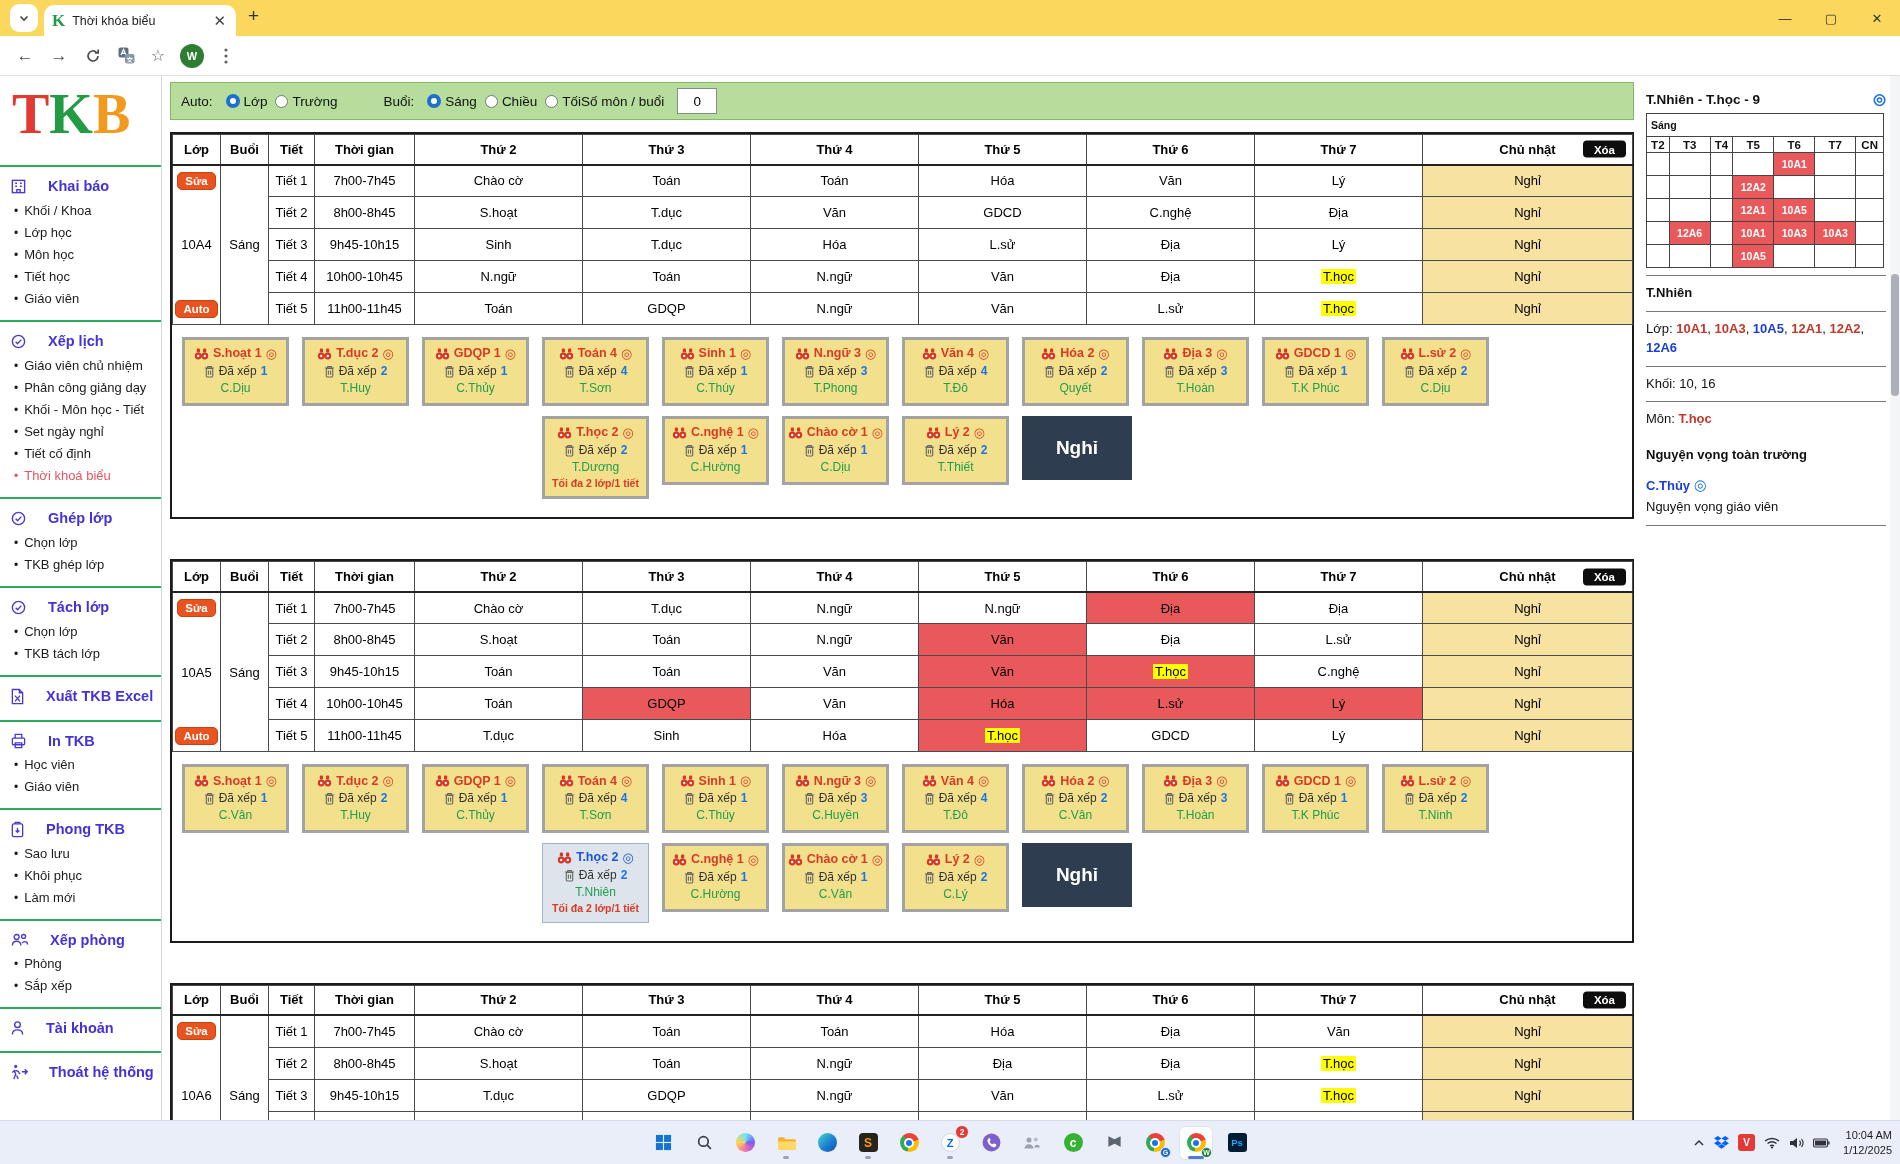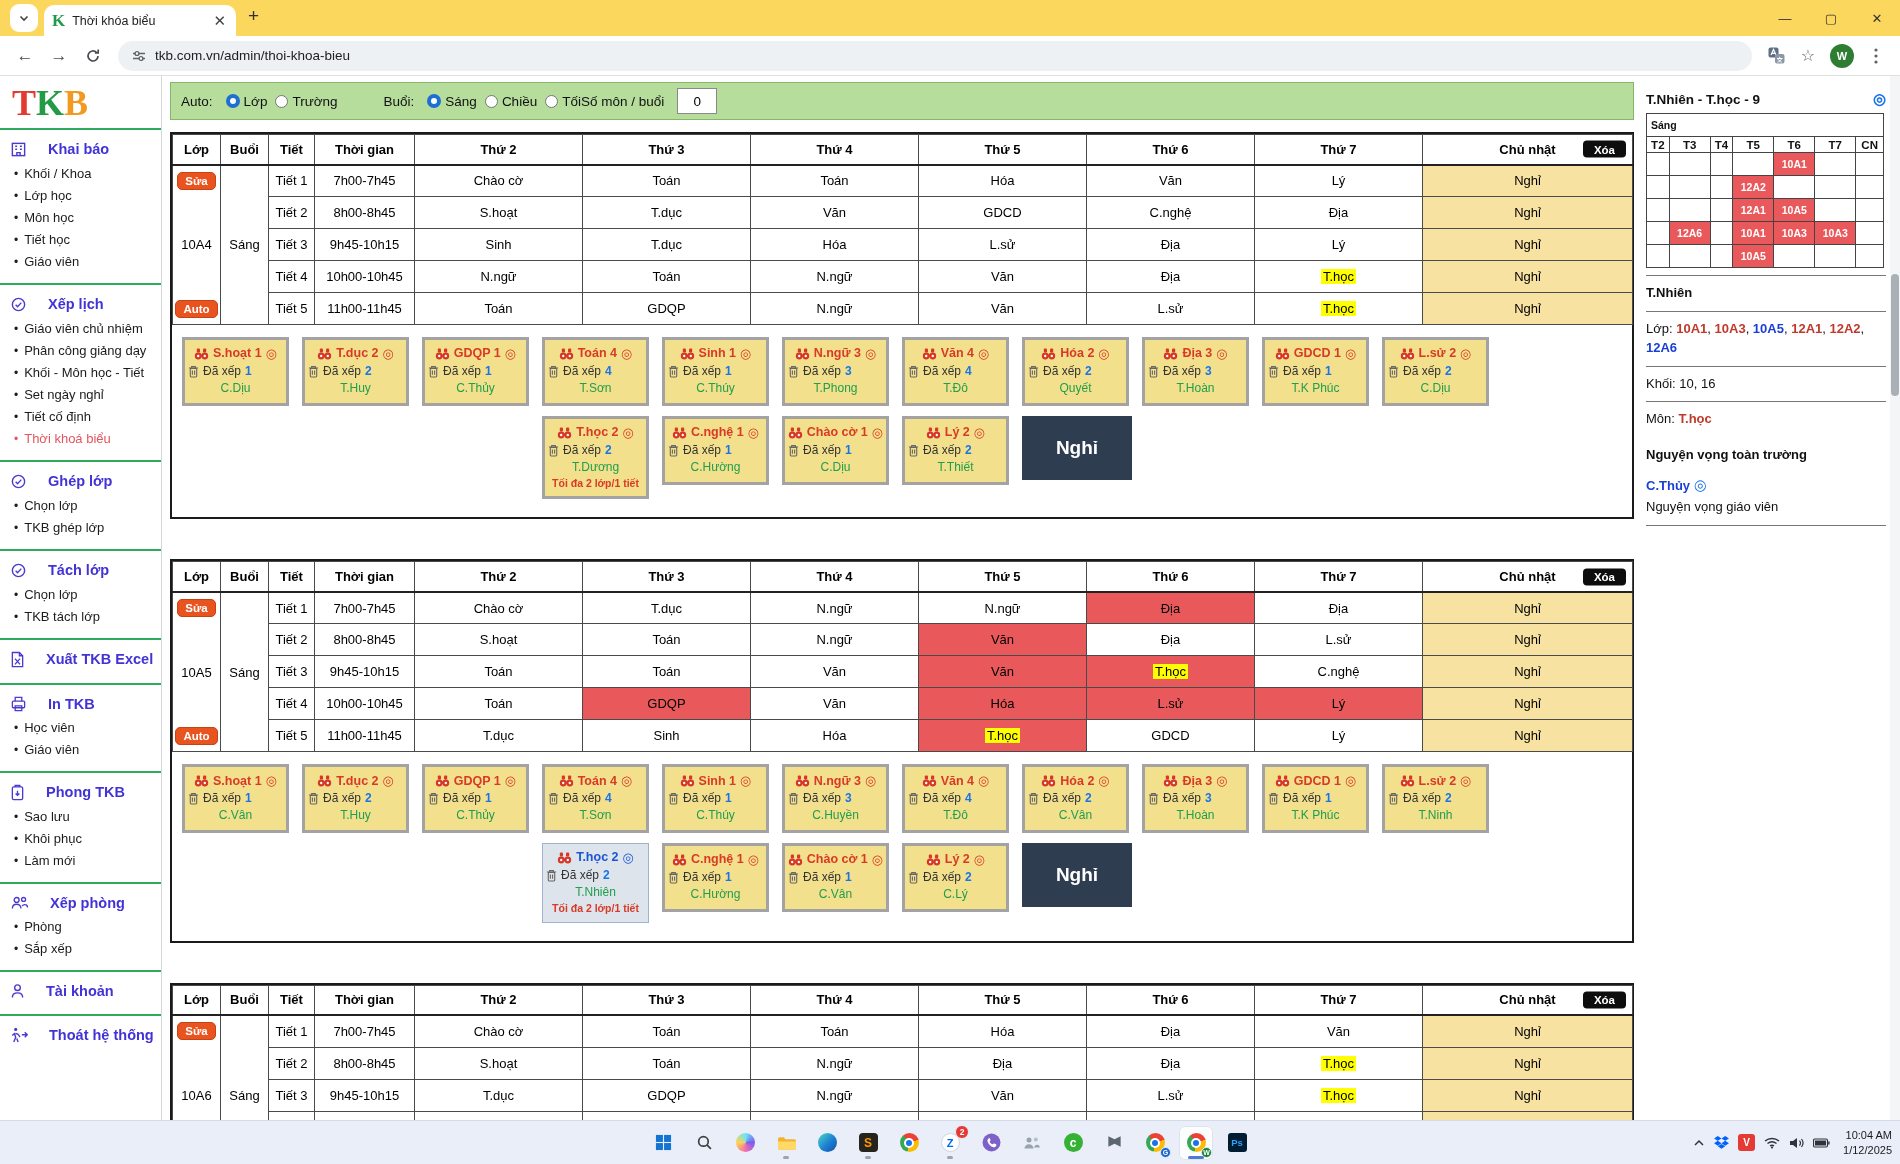--- a/index.html
+++ b/index.html
@@ -16,21 +16,21 @@
 .winctl span{width:46px;display:flex;align-items:center;justify-content:center;color:#333;font-size:13px}
 .addrbar{height:40px;background:#fff;display:flex;align-items:center;padding:0 10px;gap:4px;border-bottom:1px solid #e0e0e0}
 .navic{width:30px;height:30px;display:flex;align-items:center;justify-content:center;color:#494c50;font-size:17px}
 .urlpill{flex:1;height:30px;background:#eef1f4;border-radius:16px;display:flex;align-items:center;padding:0 14px;gap:9px;margin:0 6px}
 .url{font-size:13.5px;color:#202124}
 .addric{width:28px;height:28px;display:flex;align-items:center;justify-content:center;color:#5f6368;font-size:16px}
 .avatar{width:24px;height:24px;border-radius:50%;background:#2e7d32;color:#fff;font-size:11px;font-weight:bold;display:flex;align-items:center;justify-content:center;margin:0 4px}
 
 .app{height:1044px;display:flex;position:relative;background:#fff}
 .sidebar{width:162px;flex:none;border-right:1px solid #d6d6d6;padding-top:2px}
-.logo{font-family:"Liberation Serif",serif;font-weight:bold;font-size:36px;line-height:1.1;padding:6px 0 4px 12px}
+.logo{font-family:"Liberation Serif",serif;font-weight:bold;font-size:56px;line-height:1.1;padding:6px 0 19px 12px}
 .logo .lt{color:#e23a30}.logo .lk{color:#239b44}.logo .lb{color:#f29a1f}
 .sec{border-top:2px solid #2fa95c;padding:9px 0 10px}
 .sec-h{display:flex;align-items:center;gap:21px;padding:2px 0 5px 10px;color:#4333d6;font-weight:bold;font-size:14.5px}
 .icw{display:inline-flex;align-items:center}
 .s-item{font-size:13px;color:#1b1b1b;padding:3.5px 0 3.5px 14px;display:flex;gap:6px;align-items:baseline}
 .s-item.act{color:#e4555e}
 .blt{font-size:12px}
 .content{margin-left:8px;width:1464px;flex:none}
 
 .toolbar{width:1464px;height:38px;background:#b7dd9c;border:1px solid #84b768;display:flex;align-items:center;font-size:13.5px;color:#111;padding:0 10px;margin:6px 0 12px 0}
@@ -53,21 +53,21 @@
 .lopin{display:flex;flex-direction:column;align-items:center;justify-content:space-between;height:152px;padding:3px 0}
 .obtn{background:#e8531f;color:#fff;font-weight:bold;font-size:11.5px;border:1px solid #c64312;border-radius:5px;padding:2px 7px;cursor:pointer;font-family:"Liberation Sans",sans-serif}
 .clsname{font-size:13px}
 th.cn-th{position:relative}
 .xoa{position:absolute;right:6px;top:50%;transform:translateY(-50%);background:#0d0d0d;color:#fff;font-weight:bold;font-size:11.5px;border:none;border-radius:4px;padding:2.5px 11px;cursor:pointer;font-family:"Liberation Sans",sans-serif}
 
 .chips{display:grid;grid-template-columns:repeat(11,107px);gap:10px 13px;padding:12px 8px 18px 10px;align-items:start}
 .chip{background:#f3e08c;border:3px solid #a3a3a3;padding:5px 3px 6px;text-align:center;font-size:12px;line-height:1.4}
 .chip .c1{color:#d93a26;font-weight:bold;font-size:12.5px;display:flex;justify-content:center;align-items:center;gap:4px;white-space:nowrap}
 .ceye{color:#d93a26;font-weight:normal;font-size:13px}
-.chip .c2{color:#333;display:flex;justify-content:flex-start;align-items:center;gap:4px}
+.chip .c2{color:#333;display:flex;justify-content:center;align-items:center;gap:4px}
 .cnt{color:#1a73e8}
 .c3{color:#1f9e4d}
 .c4{color:#d93a26;font-size:10.5px;font-weight:bold;white-space:nowrap}
 .chip.sel{background:#dde4eb;border:1px solid #9fb3cc}
 .chip.sel .c1,.chip.sel .ceye{color:#1a56d6}
 .nghibox{background:#2e3d4f;color:#fff;font-weight:bold;font-size:19px;display:flex;align-items:center;justify-content:center;height:64px;width:110px}
 
 .panel{position:absolute;top:14px;left:1646px;width:240px;font-size:13px;color:#111}
 .p-title{display:flex;justify-content:space-between;align-items:center;font-weight:bold;font-size:13.5px;padding-bottom:5px}
 .p-eye{color:#1a73e8;font-size:15px}
@@ -134,30 +134,20 @@
   </div>
   <div class="addrbar">
     <span class="navic">←</span>
     <span class="navic">→</span>
     <span class="navic">
         <svg width="16" height="16" viewBox="0 0 16 16">
           <path d="M13 8a5 5 0 1 1-1.6-3.7" fill="none" stroke="#494c50" stroke-width="1.7"></path>
           <path d="M13.2 1.6v3.3H9.9" fill="none" stroke="#494c50" stroke-width="1.7"></path>
         </svg>
       </span>
-    <div class="urlpill">
-      <span class="icw">
-          <svg width="14" height="14" viewBox="0 0 14 14">
-            <path d="M1 4.5h12M1 9.5h12" stroke="#5f6368" stroke-width="1.4"></path>
-            <circle cx="5" cy="4.5" r="1.9" fill="#fff" stroke="#5f6368" stroke-width="1.4"></circle>
-            <circle cx="9" cy="9.5" r="1.9" fill="#fff" stroke="#5f6368" stroke-width="1.4"></circle>
-          </svg>
-        </span>
-      <span class="url">tkb.com.vn/admin/thoi-khoa-bieu</span>
-    </div>
     <span class="addric">
         <svg width="17" height="17" viewBox="0 0 17 17">
           <rect x="0.5" y="0.5" width="10" height="10" rx="2" fill="#607084"></rect>
           <path d="M3 8 5.5 2.5 8 8M3.9 6.3h3.3" stroke="#fff" stroke-width="1.2" fill="none"></path>
           <rect x="7" y="7" width="9.5" height="9.5" rx="2" fill="#8a97a6"></rect>
           <path d="M9 11.5h5.5M11.7 9.8v1.7M13.6 11.5c-.6 2-2.6 3.3-4.2 3.7M9.8 11.5c.5 1.8 2.4 3.3 4 3.7" stroke="#fff" stroke-width="1" fill="none"></path>
         </svg>
       </span>
     <span class="addric">☆</span>
     <span class="avatar">W</span>

